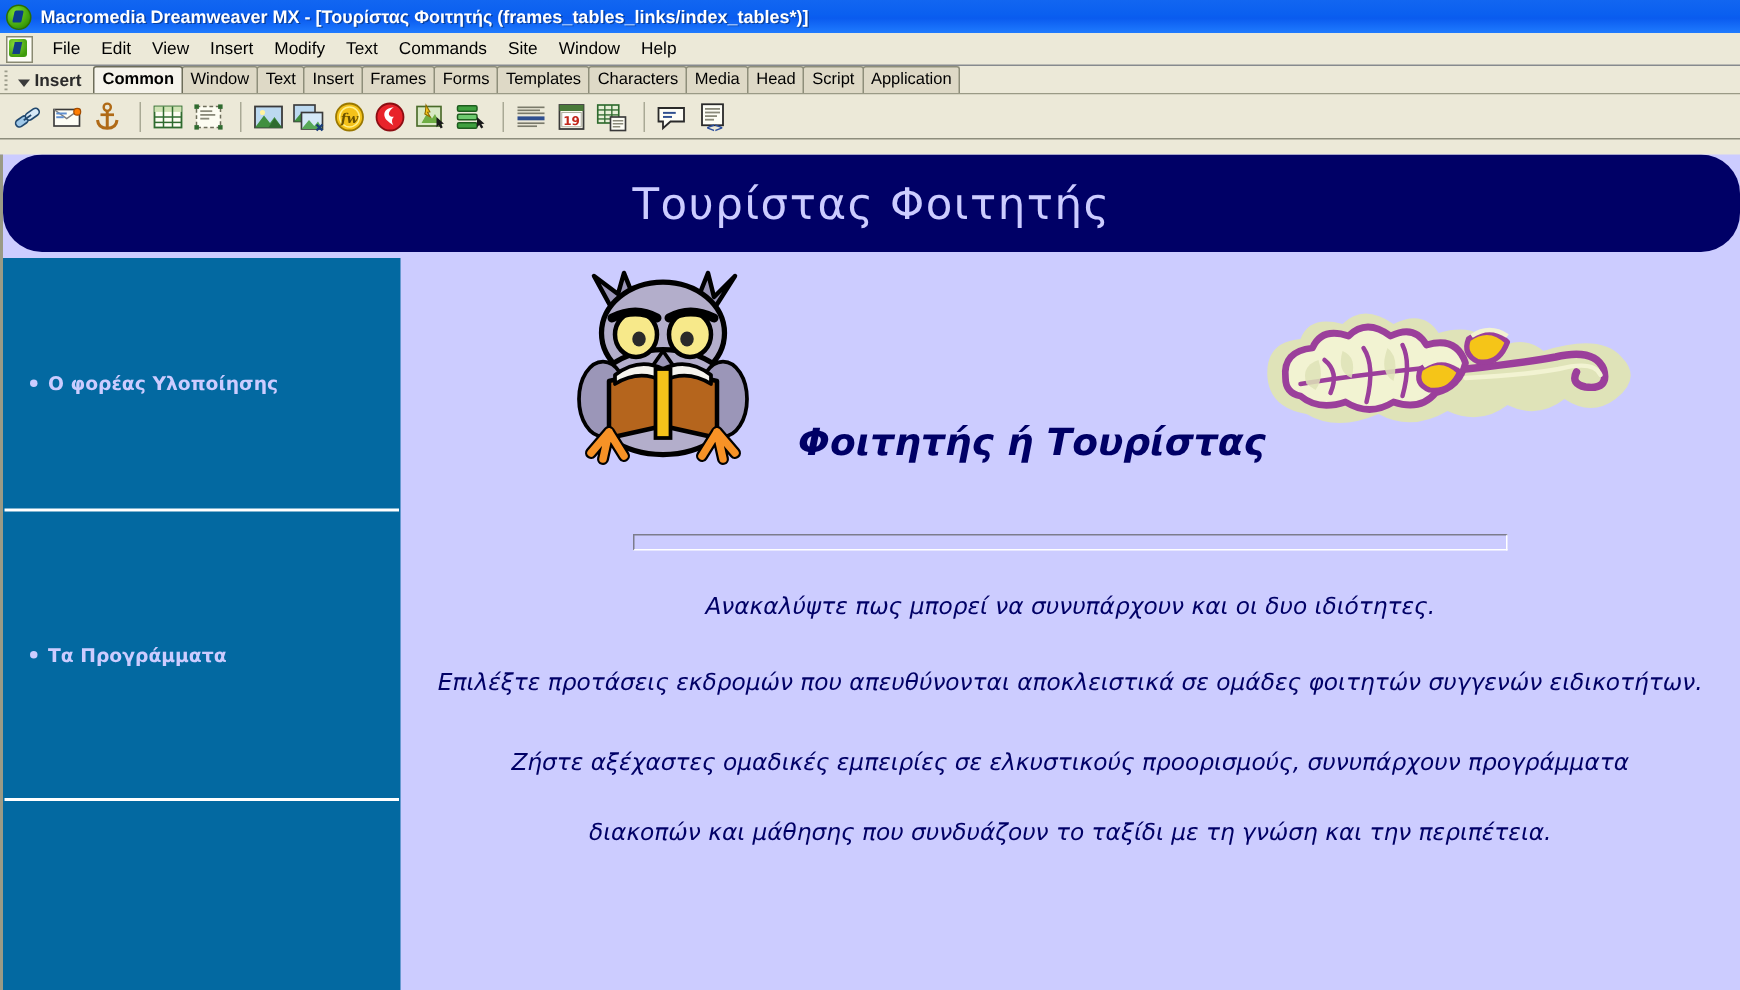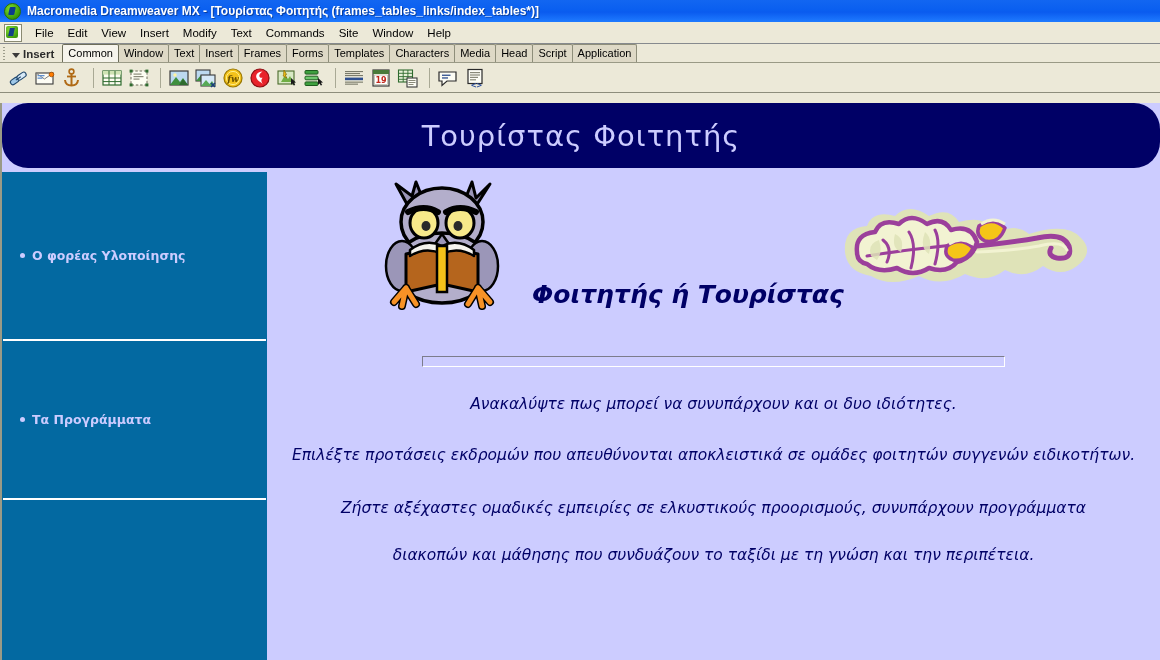--- a/index.html
+++ b/index.html
@@ -68,21 +68,21 @@
     border-left:4px solid transparent;border-right:4px solid transparent;
     border-top:5px solid #3b3b3b;
   }
   .insert-label{font-size:11.5px;font-weight:bold;color:#2b2b2b;margin:0 8px 2px 0;}
   .tabstrip{display:flex;align-items:flex-end;}
   .tab{
     font-size:11px;color:#000;padding:2px 5px 2px 5px;margin-right:-1px;
     background:#ded9c6;border:1px solid #8e8e7a;border-bottom:none;
     border-radius:2px 2px 0 0;white-space:nowrap;line-height:13px;cursor:default;
   }
-  .tab.active{background:#f6f4ec;border-color:#6d6d5a;position:relative;z-index:2;font-weight:normal;}
+  .tab.active{background:#f6f4ec;border-color:#6d6d5a;position:relative;z-index:2;font-weight:bold;}
 
   
   .toolbar{
     height:30px;background:#ece9d8;display:flex;align-items:center;
     padding-left:6px;box-sizing:border-box;border-bottom:1px solid #8d8d7c;
   }
   .tool{width:24px;height:24px;margin-right:3px;position:relative;flex:0 0 auto;cursor:default;}
   .tool svg{display:block;}
   .tsep{width:1px;height:20px;background:#a9a995;margin:0 6px;flex:0 0 auto;}
 
@@ -99,21 +99,21 @@
     color:#ccccff;font-size:29px;letter-spacing:1px;
     font-family:"DejaVu Sans", sans-serif;font-weight:normal;
   }
   .body-row{display:flex;align-items:flex-start;}
   .sidebar{
     width:265px;flex:0 0 265px;background:#0369a1;margin-top:4px;
     height:488px;position:relative;box-sizing:border-box;
   }
   .nav-cell{position:relative;display:flex;align-items:center;box-sizing:border-box;}
   .nav-cell.c1{height:167px;}
-  .nav-cell.c2{height:157px;}
+  .nav-cell.c2{height:191px;}
   .nav-cell.c3{height:160px;}
   .nav-sep{height:2px;background:#ffffff;margin:0 1px;}
   .nav-item{
     display:flex;align-items:center;gap:7px;padding-left:18px;
     color:#ccccff;font-size:12.5px;font-weight:bold;
     font-family:"DejaVu Sans", sans-serif;white-space:nowrap;cursor:default;
   }
   .bullet{width:5px;height:5px;border-radius:50%;background:#ccccff;flex:0 0 auto;}
 
   .content{flex:1 1 auto;padding-top:2px;position:relative;}

